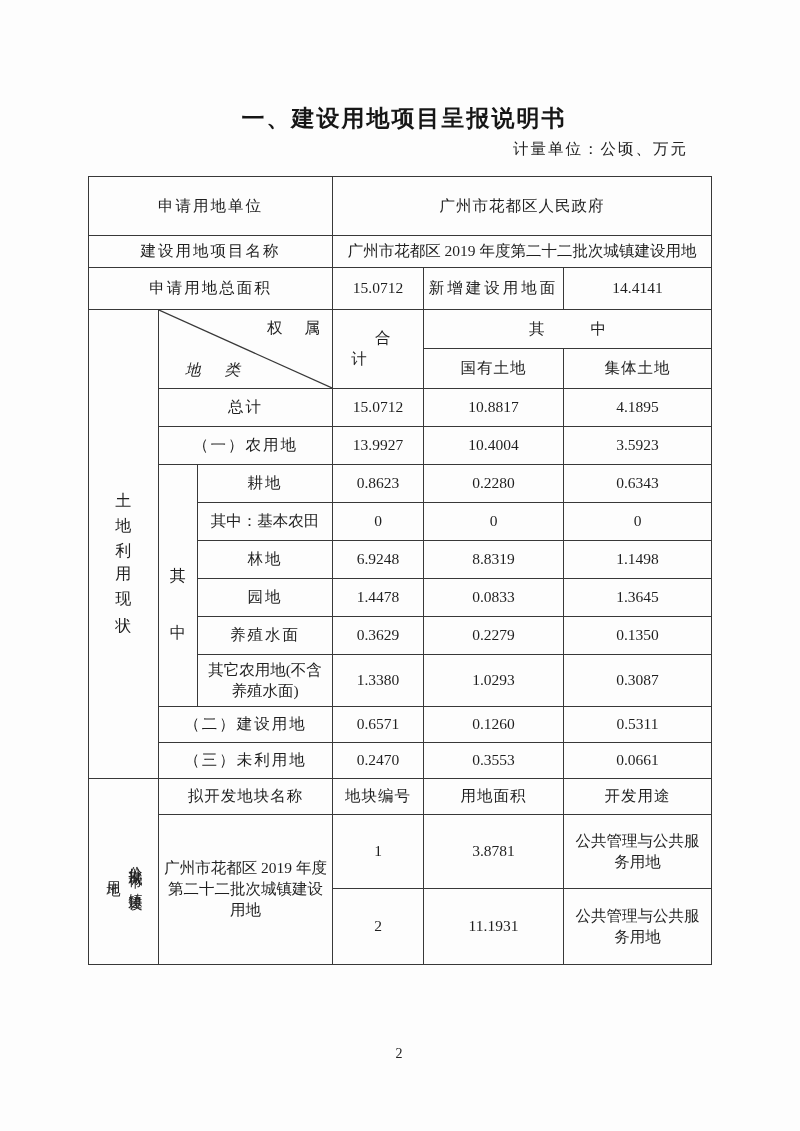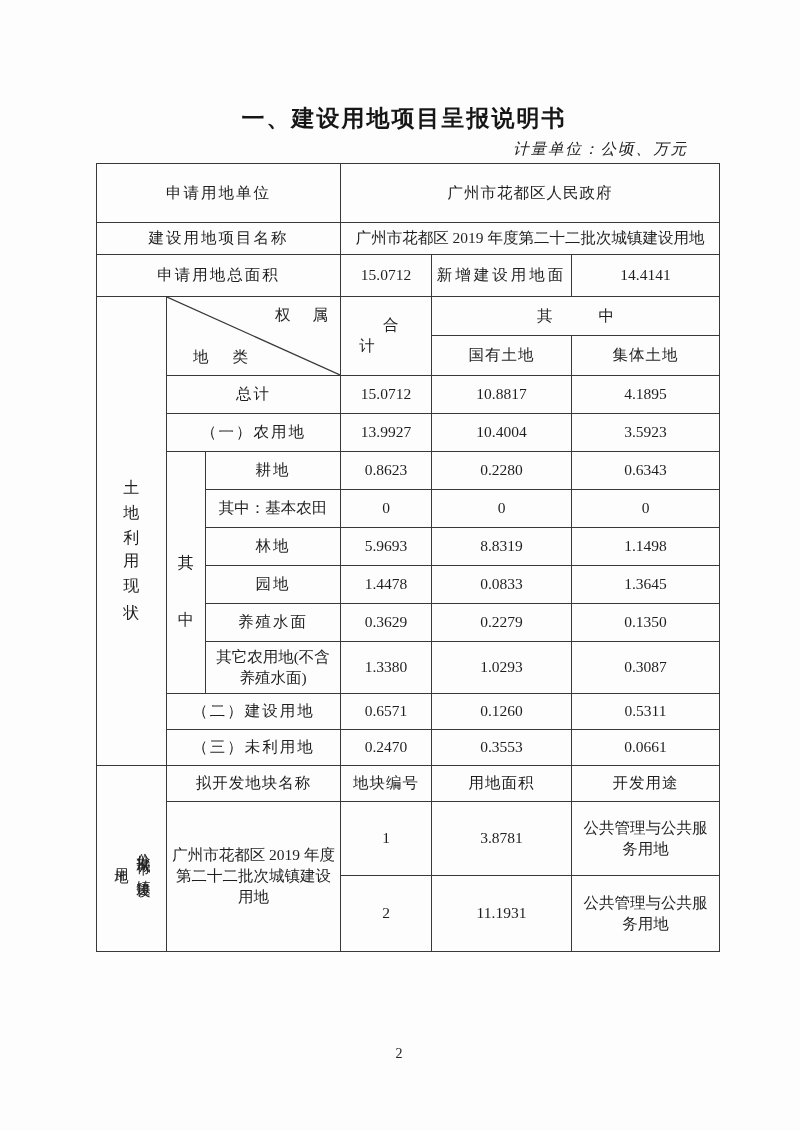--- a/index.html
+++ b/index.html
@@ -10,25 +10,25 @@
     color:#1f1f1f;
   }
   .page-title{
     position:absolute;top:99px;left:0;width:800px;
     text-align:center;margin:4px;
     font-family:"Liberation Sans","DejaVu Sans",sans-serif;
     font-size:23px;font-weight:700;letter-spacing:2px;color:#161616;
   }
   .unit-note{
     position:absolute;top:139px;right:112px;
-    font-size:15.5px;letter-spacing:2px;color:#222;font-style:italic;
+    font-size:15.5px;letter-spacing:2px;color:#222;
   }
   table.report{
-    position:absolute;left:88px;top:163px;
-    width:623px;border-collapse:collapse;table-layout:fixed;margin-left:8px;
+    position:absolute;left:88px;top:176px;
+    width:623px;border-collapse:collapse;table-layout:fixed;
   }
   table.report td{
     border:1px solid #383838;
     text-align:center;vertical-align:middle;
     font-size:15.5px;line-height:1.35;
     padding:0 4px;overflow:hidden;
   }
   
   .h59{height:59px}.h32{height:32px}.h42{height:42px}.h39{height:39px}
   .h40{height:40px}.h38{height:38px}.h52{height:52px}.h36{height:36px}
@@ -36,21 +36,21 @@
   
   .ls1{letter-spacing:1px}
   .ls2{letter-spacing:2px}
   .ls3{letter-spacing:3px}
   .big-gap{letter-spacing:38px;text-indent:38px;}
   .mid-gap{letter-spacing:46px;text-indent:46px;}
   
   td.diag{position:relative;padding:0;}
   td.diag svg{position:absolute;left:0;top:0;width:100%;height:100%;display:block;}
   .diag-top{position:absolute;top:8px;right:12px;letter-spacing:22px;margin-right:-22px;font-size:15.5px;text-align:right;}
-  .diag-bottom{position:absolute;bottom:7px;left:26px;letter-spacing:24px;font-size:15.5px;}
+  .diag-bottom{position:absolute;bottom:7px;left:26px;letter-spacing:24px;font-size:15.5px;font-style:italic;}
   
   .vtext{
     writing-mode:vertical-rl;text-orientation:upright;
     display:inline-block;white-space:nowrap;
   }
   .v-landuse{letter-spacing:25px;margin-bottom:-25px;font-size:16px;}
   .v-among{letter-spacing:57px;margin-bottom:-57px;font-size:16px;}
   .v-dev{font-size:14px;letter-spacing:2px;}
   .vpair{display:flex;flex-direction:row;align-items:center;justify-content:center;gap:3px;}
   
@@ -142,21 +142,21 @@
 
   <tr class="h38">
     <td>其中：基本农田</td>
     <td>0</td>
     <td>0</td>
     <td>0</td>
   </tr>
 
   <tr class="h38">
     <td class="ls2">林地</td>
-    <td>5.9693</td>
+    <td>6.9248</td>
     <td>8.8319</td>
     <td>1.1498</td>
   </tr>
 
   <tr class="h38">
     <td class="ls2">园地</td>
     <td>1.4478</td>
     <td>0.0833</td>
     <td>1.3645</td>
   </tr>

